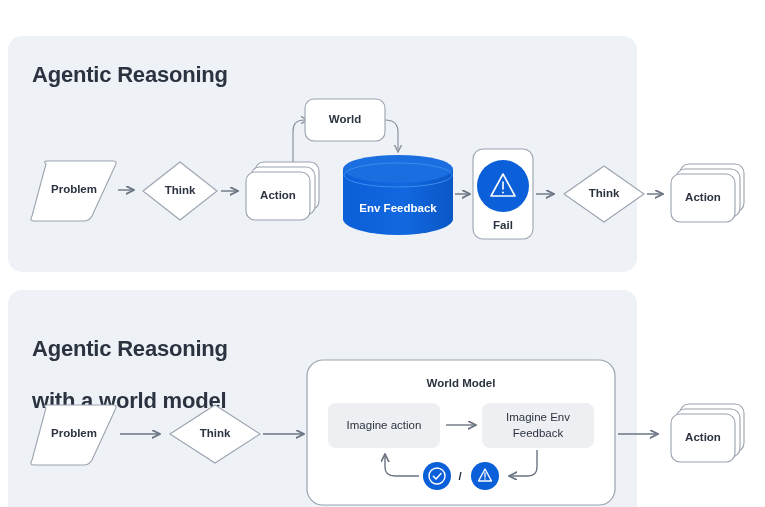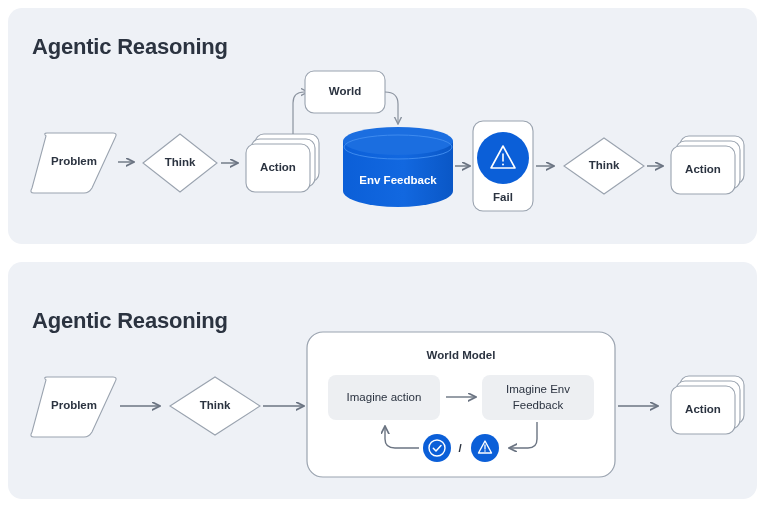--- a/index.html
+++ b/index.html
@@ -3,22 +3,22 @@
 <meta charset="utf-8">
 <style>
   html,body{margin:0;padding:0;background:#ffffff;}
   body{
     width:765px;height:507px;
     font-family:"Liberation Sans","DejaVu Sans",sans-serif;
     -webkit-font-smoothing:antialiased;
     position:relative;overflow:hidden;
   }
   .panel{
-    position:absolute;left:8px;width:749px;
-    background:#eef1f6;border-radius:14px;
+    position:absolute;left:8px;width:629px;
+    background:#eef1f6;border-radius:14px;margin-top:28px;
   }
   #panel-top{top:8px;height:236px;}
   #panel-bottom{top:262px;height:237px;}
 
   .panel-title{
     position:absolute;left:24px;
     color:#2b3340;
     font-size:22px;font-weight:700;letter-spacing:-0.2px;
     line-height:26px;white-space:pre-line;
   }
@@ -131,20 +131,21 @@
     </g>
 
   </svg>
   </div>
 </div>
 
 <div class="panel" id="panel-bottom">
 
   <div class="panel-title" id="title-bottom">
     <div>Agentic Reasoning</div>
+    <div>with a world model</div>
   </div>
 
   <div class="stage">
   <svg width="749" height="237" viewBox="0 0 749 237" xmlns="http://www.w3.org/2000/svg">
     <defs>
       <marker id="bh" markerWidth="7" markerHeight="7" refX="6" refY="3" orient="auto">
         <path d="M0,0 L6,3 L0,6" fill="none" stroke="#6b7482" stroke-width="1.3"></path>
       </marker>
       <marker id="bh2" markerWidth="7" markerHeight="7" refX="6" refY="3" orient="auto">
         <path d="M0,0 L6,3 L0,6" fill="none" stroke="#6b7482" stroke-width="1.2"></path>

